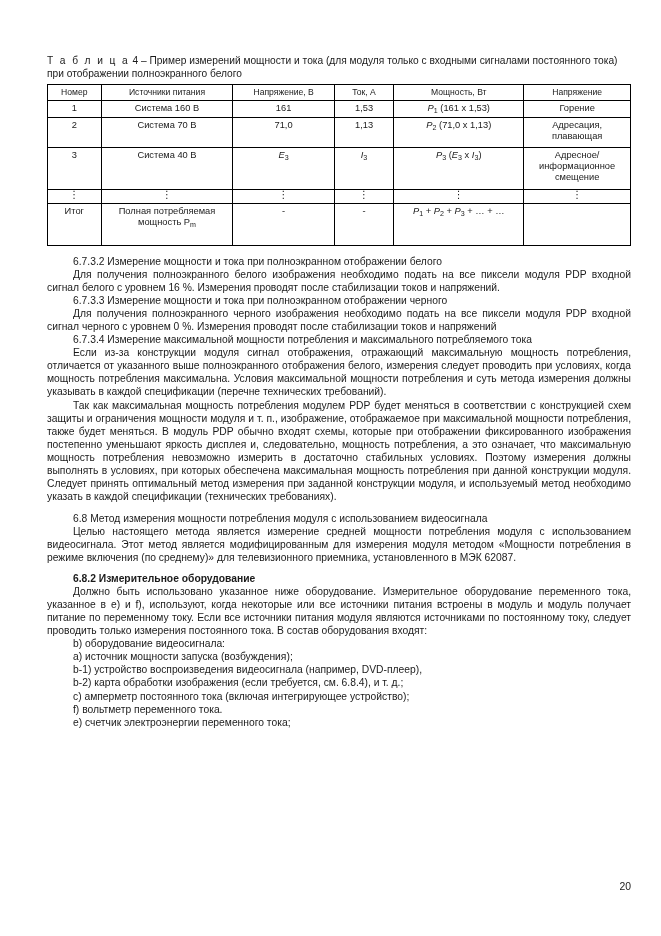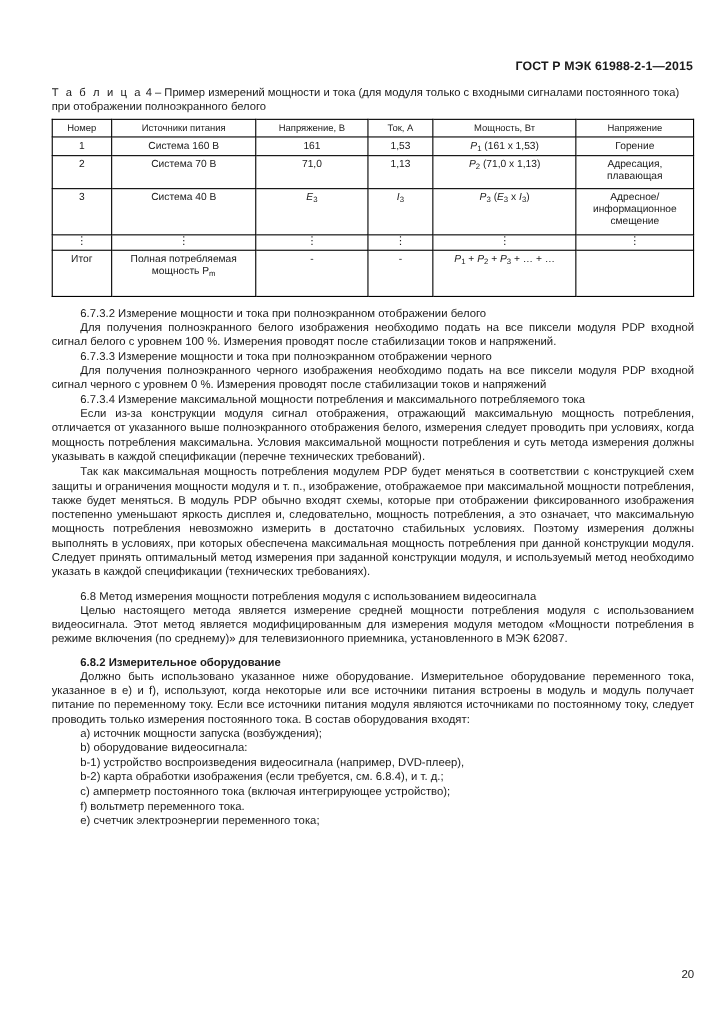--- a/index.html
+++ b/index.html
@@ -133,21 +133,20 @@
     right: 30px;
     bottom: 44px;
     font-size: 10.4px;
   }
 </style>
 </head>
 <body>
 
 <div class="page">
 
-  <div class="doc-header">ГОСТ Р МЭК 61988-2-1—2015</div>
 
   <div class="table-caption">
     <span class="spaced">Т а б л и ц а</span>
     <span>4 – Пример измерений мощности и тока (для модуля только с входными сигналами постоянного тока) при отображении полноэкранного белого</span>
   </div>
 
   <table class="meas">
     <colgroup>
       <col class="c-num">
         <col class="c-src">
@@ -206,38 +205,38 @@
         <td>-</td>
         <td><i class="var">P</i><sub>1</sub> + <i class="var">P</i><sub>2</sub> + <i class="var">P</i><sub>3</sub> + … + …</td>
         <td></td>
       </tr>
     </tbody>
   </table>
 
   <div class="body-text">
 
     <p class="head">6.7.3.2 Измерение мощности и тока при полноэкранном отображении белого</p>
-    <p class="para">Для получения полноэкранного белого изображения необходимо подать на все пиксели модуля PDP входной сигнал белого с уровнем 100 %. Измерения проводят после стабилизации токов и напряжений.</p>
+    <p class="para">Для получения полноэкранного белого изображения необходимо подать на все пиксели модуля PDP входной сигнал белого с уровнем 16 %. Измерения проводят после стабилизации токов и напряжений.</p>
 
     <p class="head">6.7.3.3 Измерение мощности и тока при полноэкранном отображении черного</p>
     <p class="para">Для получения полноэкранного черного изображения необходимо подать на все пиксели модуля PDP входной сигнал черного с уровнем 0 %. Измерения проводят после стабилизации токов и напряжений</p>
 
     <p class="head">6.7.3.4 Измерение максимальной мощности потребления и максимального потребляемого тока</p>
     <p class="para">Если из-за конструкции модуля сигнал отображения, отражающий максимальную мощность потребления, отличается от указанного выше полноэкранного отображения белого, измерения следует проводить при условиях, когда мощность потребления максимальна. Условия максимальной мощности потребления и суть метода измерения должны указывать в каждой спецификации (перечне технических требований).</p>
     <p class="para">Так как максимальная мощность потребления модулем PDP будет меняться в соответствии с конструкцией схем защиты и ограничения мощности модуля и т. п., изображение, отображаемое при максимальной мощности потребления, также будет меняться. В модуль PDP обычно входят схемы, которые при отображении фиксированного изображения постепенно уменьшают яркость дисплея и, следовательно, мощность потребления, а это означает, что максимальную мощность потребления невозможно измерить в достаточно стабильных условиях. Поэтому измерения должны выполнять в условиях, при которых обеспечена максимальная мощность потребления при данной конструкции модуля. Следует принять оптимальный метод измерения при заданной конструкции модуля, и используемый метод необходимо указать в каждой спецификации (технических требованиях).</p>
 
     <p class="sechead">6.8 Метод измерения мощности потребления модуля с использованием видеосигнала</p>
 
     <p class="para">Целью настоящего метода является измерение средней мощности потребления модуля с использованием видеосигнала. Этот метод является модифицированным для измерения модуля методом «Мощности потребления в режиме включения (по среднему)» для телевизионного приемника, установленного в МЭК 62087.</p>
 
     <p class="subhead">6.8.2 Измерительное оборудование</p>
     <p class="para">Должно быть использовано указанное ниже оборудование. Измерительное оборудование переменного тока, указанное в e) и f), используют, когда некоторые или все источники питания встроены в модуль и модуль получает питание по переменному току. Если все источники питания модуля являются источниками по постоянному току, следует проводить только измерения постоянного тока. В состав оборудования входят:</p>
 
+    <p class="listitem">b) оборудование видеосигнала:</p>
     <p class="listitem">a) источник мощности запуска (возбуждения);</p>
-    <p class="listitem">b) оборудование видеосигнала:</p>
     <p class="listitem">b-1) устройство воспроизведения видеосигнала (например, DVD-плеер),</p>
     <p class="listitem">b-2) карта обработки изображения (если требуется, см. 6.8.4), и т. д.;</p>
     <p class="listitem">c) амперметр постоянного тока (включая интегрирующее устройство);</p>
     <p class="listitem">f) вольтметр переменного тока.</p>
     <p class="listitem">e) счетчик электроэнергии переменного тока;</p>
 
   </div>
 
   <div class="page-number">20</div>
 

